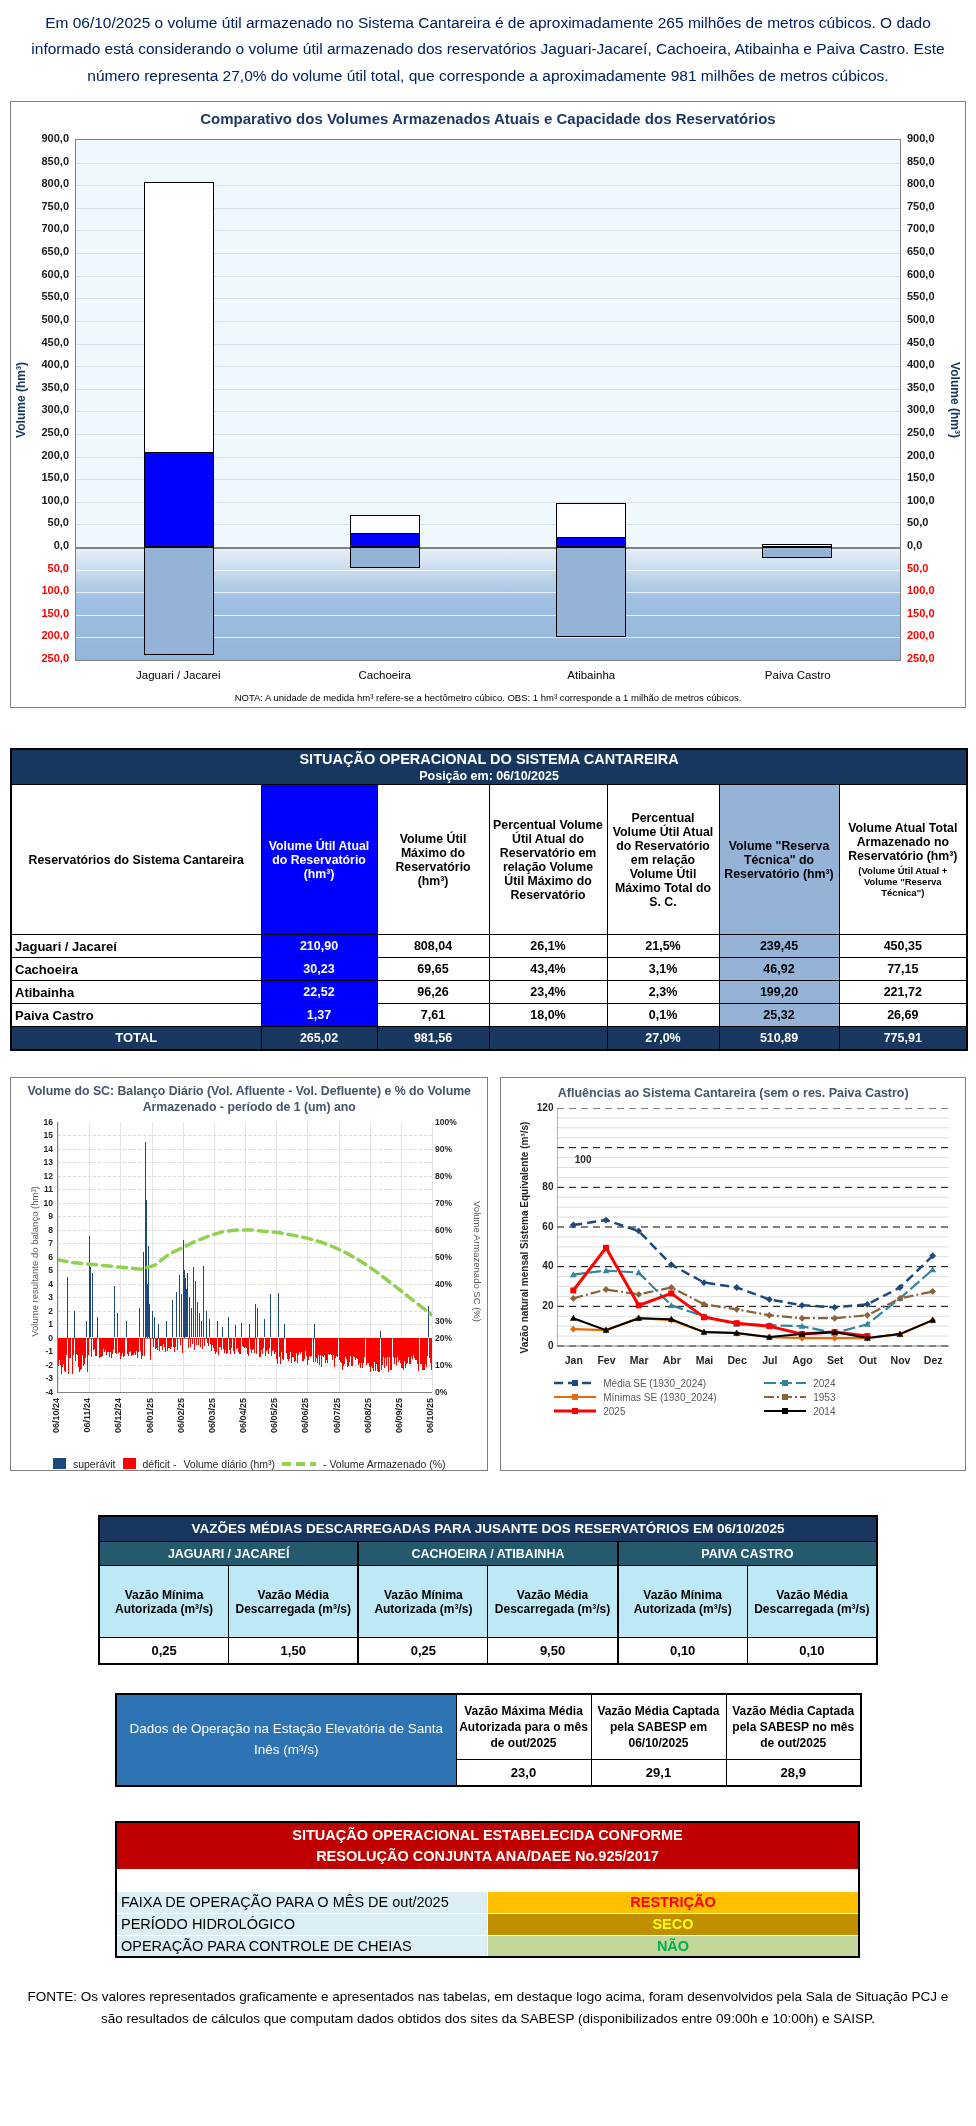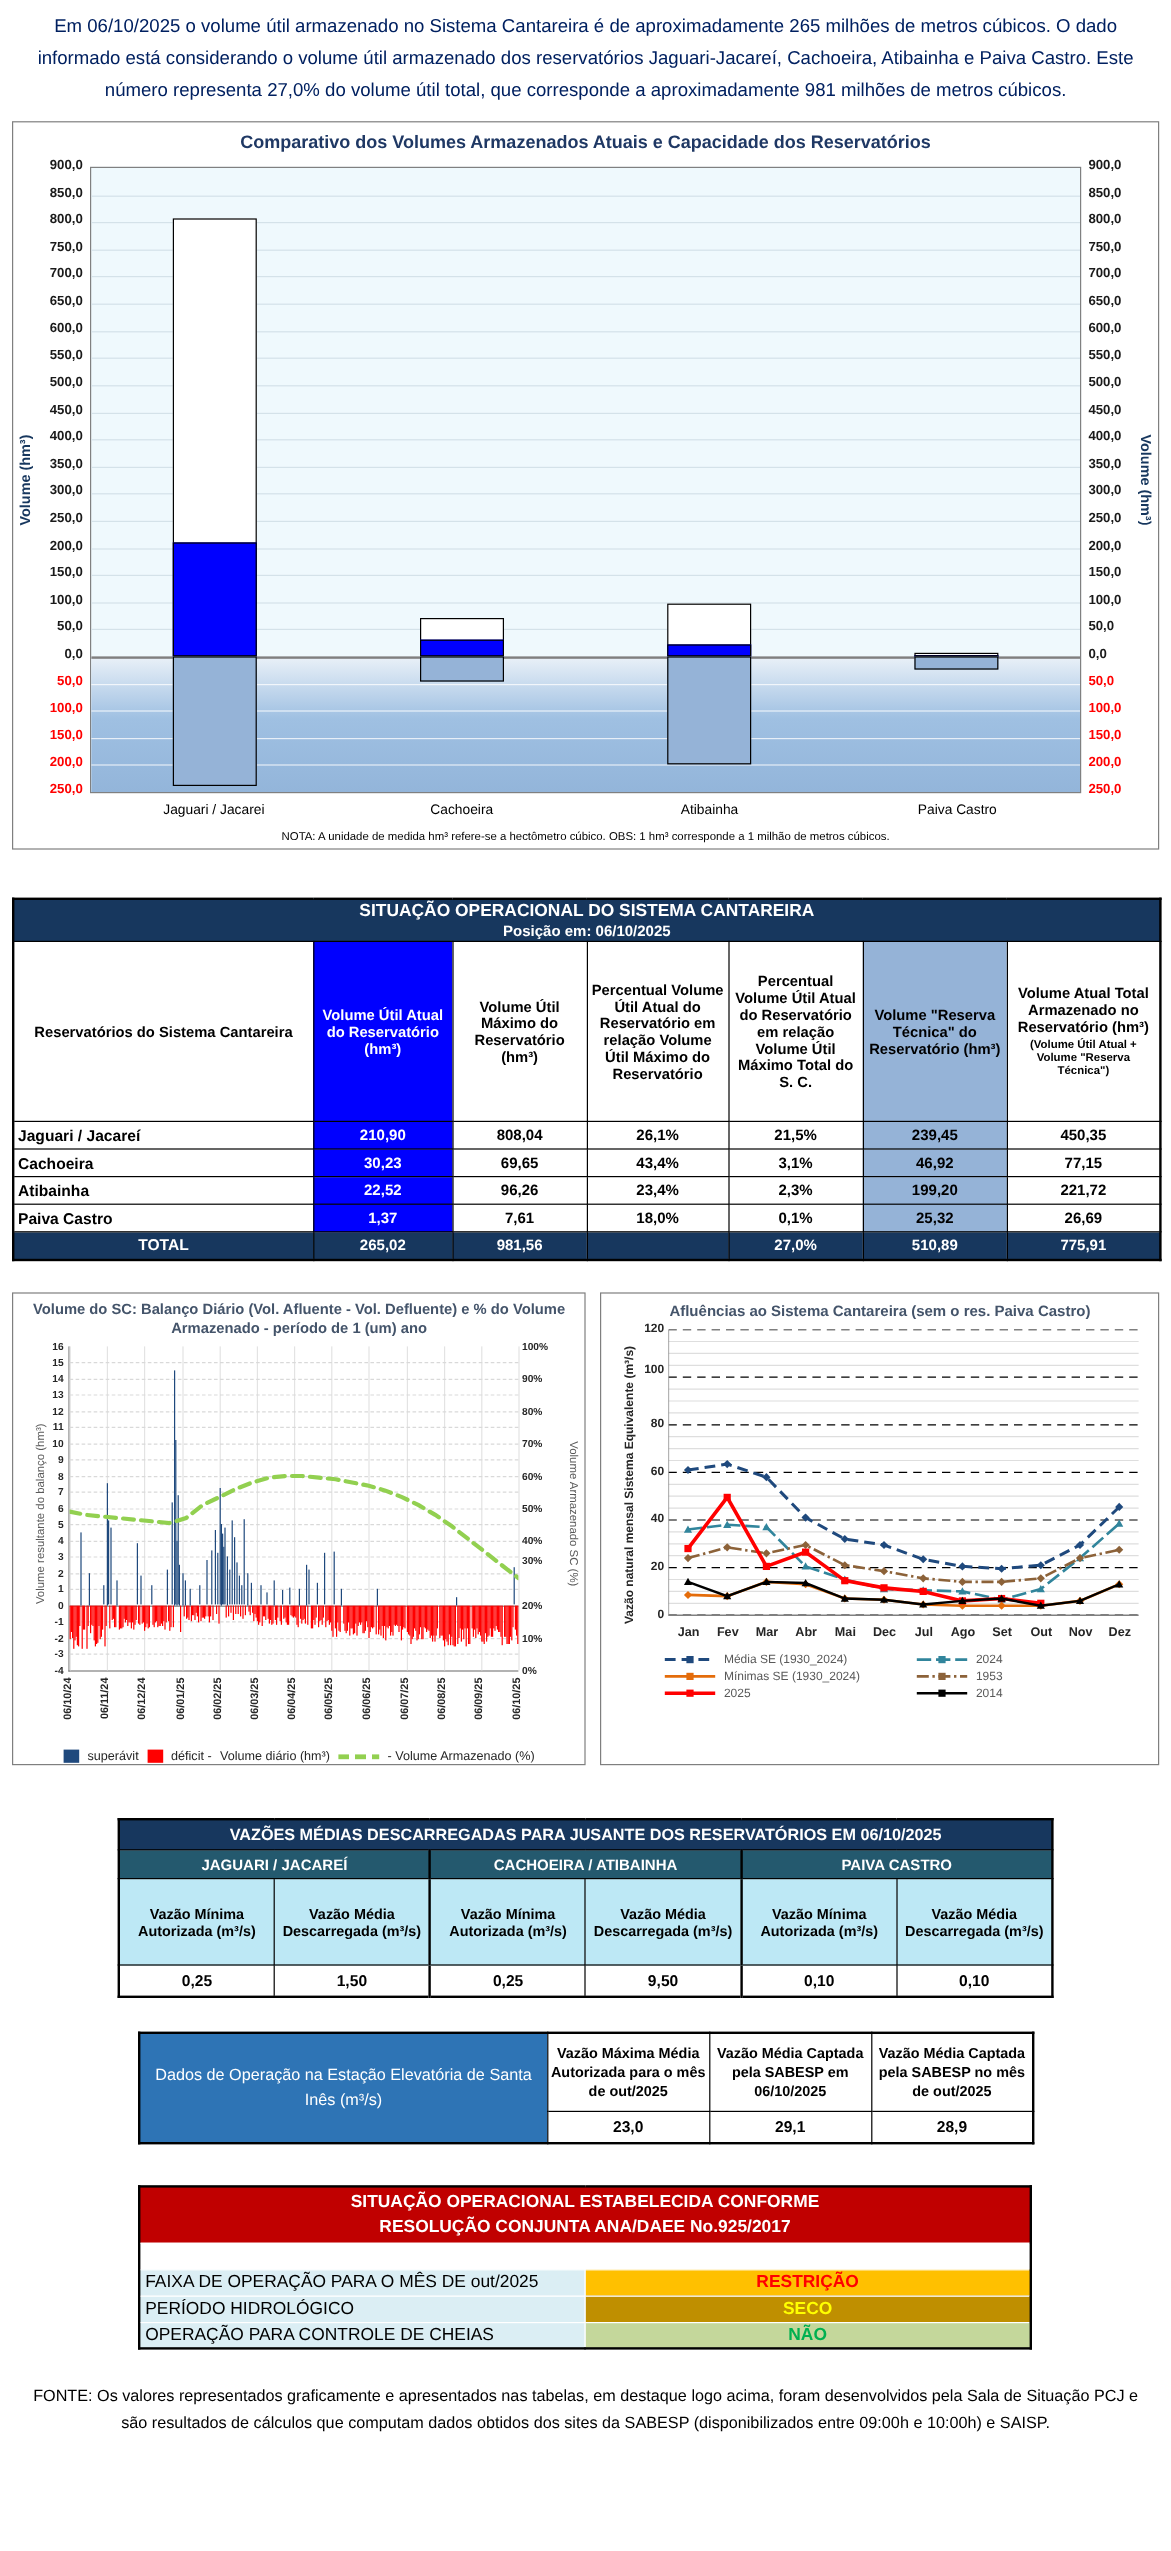--- a/index.html
+++ b/index.html
@@ -716,21 +716,21 @@
           <div class="c2lab L" style="top: 242px;">-2</div>
           <div class="c2lab L" style="top: 255.5px;">-3</div>
           <div class="c2lab L" style="top: 269px;">-4</div>
           <div class="c2lab R" style="top: -1px;">100%</div>
           <div class="c2lab R" style="top: 26px;">90%</div>
           <div class="c2lab R" style="top: 53px;">80%</div>
           <div class="c2lab R" style="top: 80px;">70%</div>
           <div class="c2lab R" style="top: 107px;">60%</div>
           <div class="c2lab R" style="top: 134px;">50%</div>
           <div class="c2lab R" style="top: 161px;">40%</div>
-          <div class="c2lab R" style="top: 177px;">30%</div>
+          <div class="c2lab R" style="top: 198px;">30%</div>
           <div class="c2lab R" style="top: 215px;">20%</div>
           <div class="c2lab R" style="top: 242px;">10%</div>
           <div class="c2lab R" style="top: 269px;">0%</div>
           <div class="c2x" style="left: 40px; top: 280px;">06/10/24</div>
           <div class="c2x" style="left: 71.1667px; top: 280px;">06/11/24</div>
           <div class="c2x" style="left: 102.333px; top: 280px;">06/12/24</div>
           <div class="c2x" style="left: 133.5px; top: 280px;">06/01/25</div>
           <div class="c2x" style="left: 164.667px; top: 280px;">06/02/25</div>
           <div class="c2x" style="left: 195.833px; top: 280px;">06/03/25</div>
           <div class="c2x" style="left: 227px; top: 280px;">06/04/25</div>
@@ -858,21 +858,21 @@
             <polygon points="277.6666666666667,220.71666666666667 274.2666666666667,226.71666666666667 281.06666666666666,226.71666666666667" fill="#000000"></polygon>
             <polygon points="310.3333333333333,226.66666666666666 306.93333333333334,232.66666666666666 313.7333333333333,232.66666666666666" fill="#000000"></polygon>
             <polygon points="343,222.7 339.6,228.7 346.4,228.7" fill="#000000"></polygon>
             <polygon points="375.6666666666667,208.81666666666666 372.2666666666667,214.81666666666666 379.06666666666666,214.81666666666666" fill="#000000"></polygon>
           </svg>
           <div class="c3lab" style="top: 236px;">0</div>
           <div class="c3lab" style="top: 196.333px;">20</div>
           <div class="c3lab" style="top: 156.667px;">40</div>
           <div class="c3lab" style="top: 117px;">60</div>
           <div class="c3lab" style="top: 77.3333px;">80</div>
-          <div class="c3lab" style="top: 32px;">100</div>
+          <div class="c3lab" style="top: 50px; margin-left: 38px;">100</div>
           <div class="c3lab" style="top: -2px;">120</div>
           <div class="c3x" style="left: 72.3333px; top: 250px;">Jan</div>
           <div class="c3x" style="left: 105px; top: 250px;">Fev</div>
           <div class="c3x" style="left: 137.667px; top: 250px;">Mar</div>
           <div class="c3x" style="left: 170.333px; top: 250px;">Abr</div>
           <div class="c3x" style="left: 203px; top: 250px;">Mai</div>
           <div class="c3x" style="left: 235.667px; top: 250px;">Dec</div>
           <div class="c3x" style="left: 268.333px; top: 250px;">Jul</div>
           <div class="c3x" style="left: 301px; top: 250px;">Ago</div>
           <div class="c3x" style="left: 333.667px; top: 250px;">Set</div>

